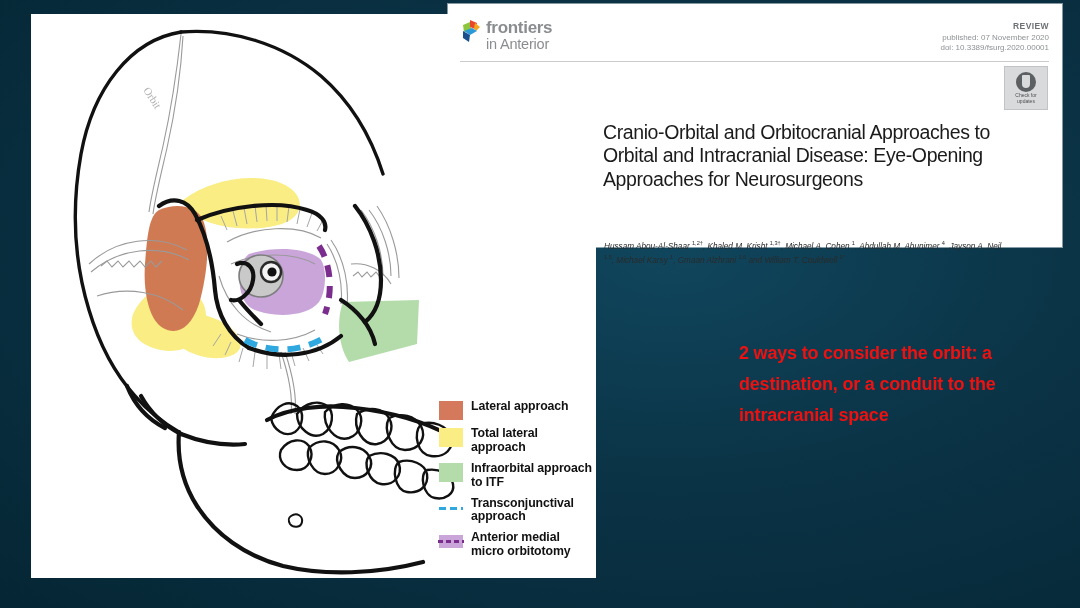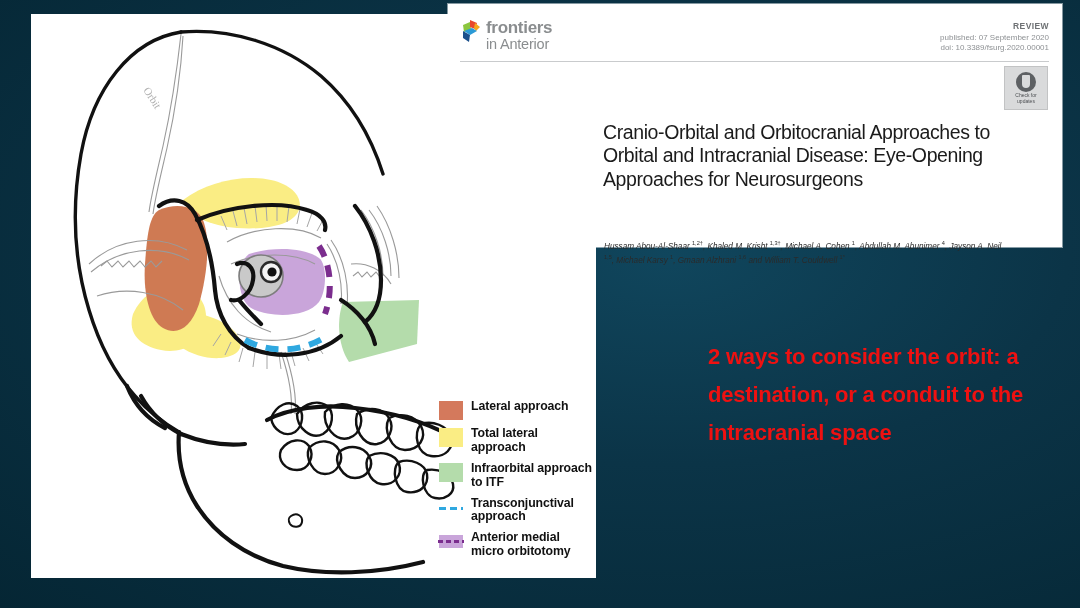--- a/index.html
+++ b/index.html
@@ -92,22 +92,22 @@
     font-size:19.5px; font-weight:normal; color:#1b1b1b;
     line-height:1.2; letter-spacing:-0.4px;
   }
   .paper-authors {
     position:absolute; left:156px; top:235px; width:400px;
     font-size:8.2px; font-style:italic; color:#2a2a2a; line-height:1.45;
   }
   .paper-authors sup { font-size:5.6px; font-style:normal; }
   
   #caption {
-    position:absolute; left:708px; top:338px; width:330px;
-    font-size:22px; font-weight:bold; color:#ee1111;
+    position:absolute; left:739px; top:338px; width:330px;
+    font-size:18px; font-weight:bold; color:#ee1111;
     line-height:1.72; letter-spacing:-0.2px;
   }
 </style>
 </head>
 <body>
 
 <div id="slide">
 
   <div id="figure-panel">
 
@@ -282,21 +282,21 @@
           <polygon points="6,26 20,34 18,48 6,40" fill="#1a4f8b"></polygon>
         </svg>
         <div class="logo-text">
           <div class="logo-frontiers">frontiers</div>
           <div class="logo-sub">in Anterior</div>
         </div>
       </div>
 
       <div class="meta">
         <div class="meta-type">REVIEW</div>
-        <div class="meta-line">published: 07 September 2020</div>
+        <div class="meta-line">published: 07 November 2020</div>
         <div class="meta-line">doi: 10.3389/fsurg.2020.00001</div>
       </div>
 
       <div class="rule"></div>
 
       <div class="crossmark">
         <div class="crossmark-circle"></div>
         <div class="crossmark-t">
           <div>Check for</div>
           <div>updates</div>

